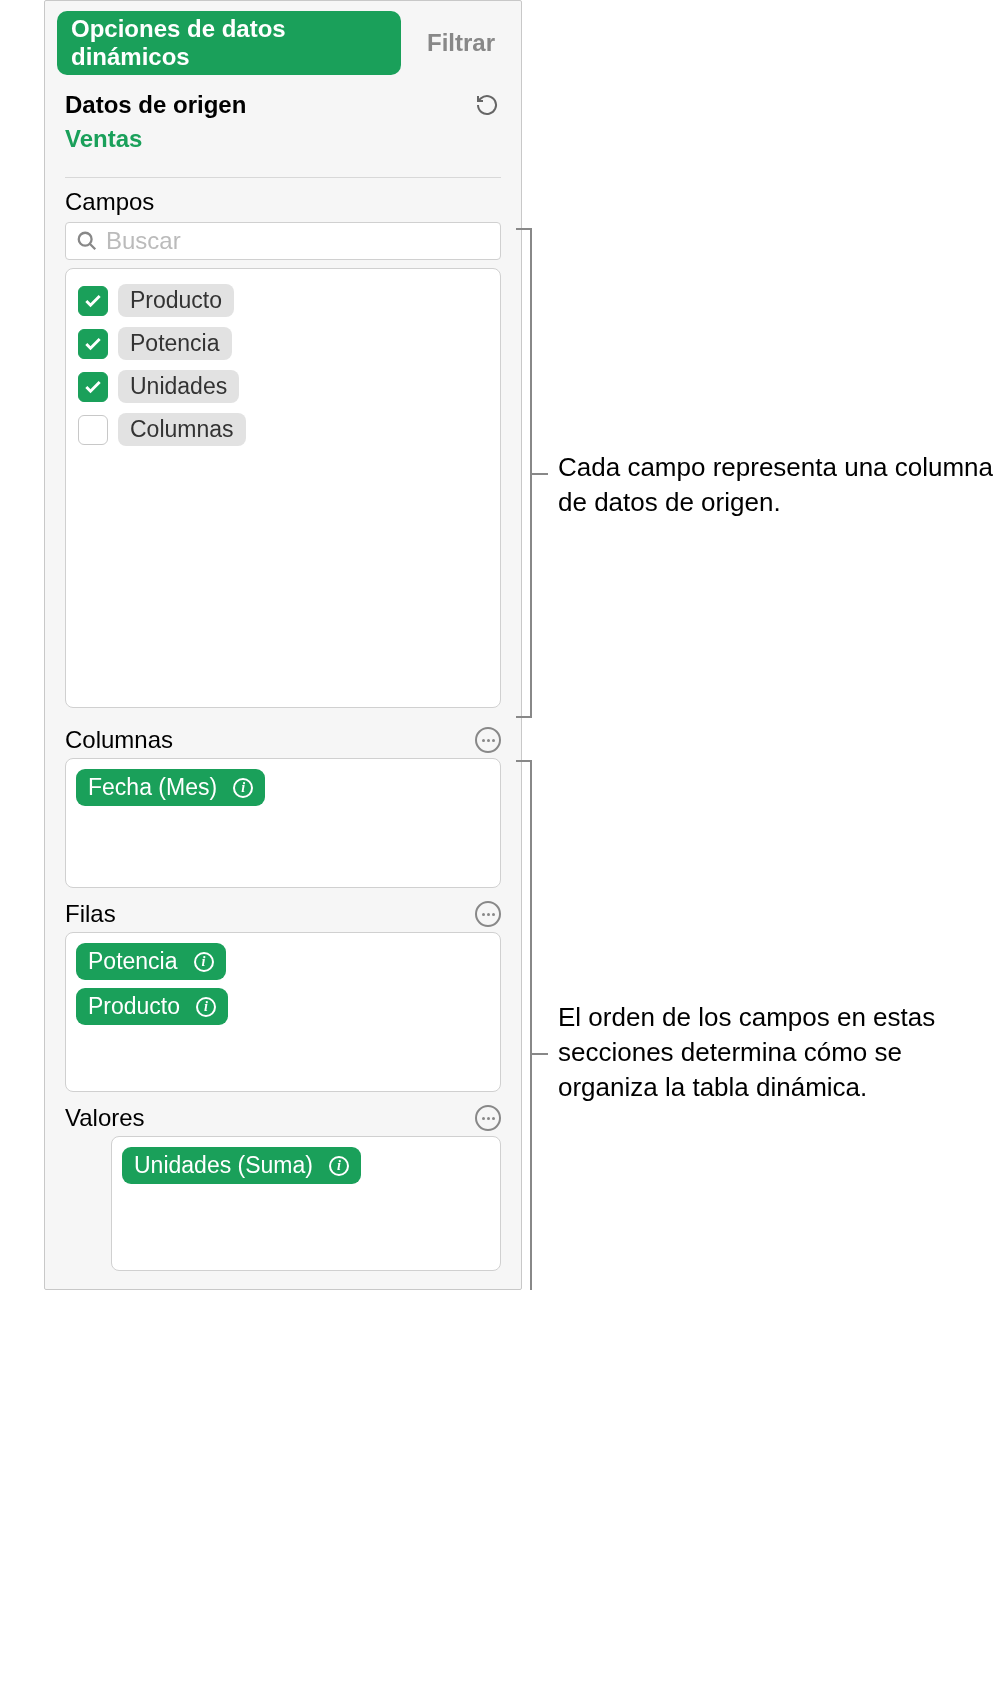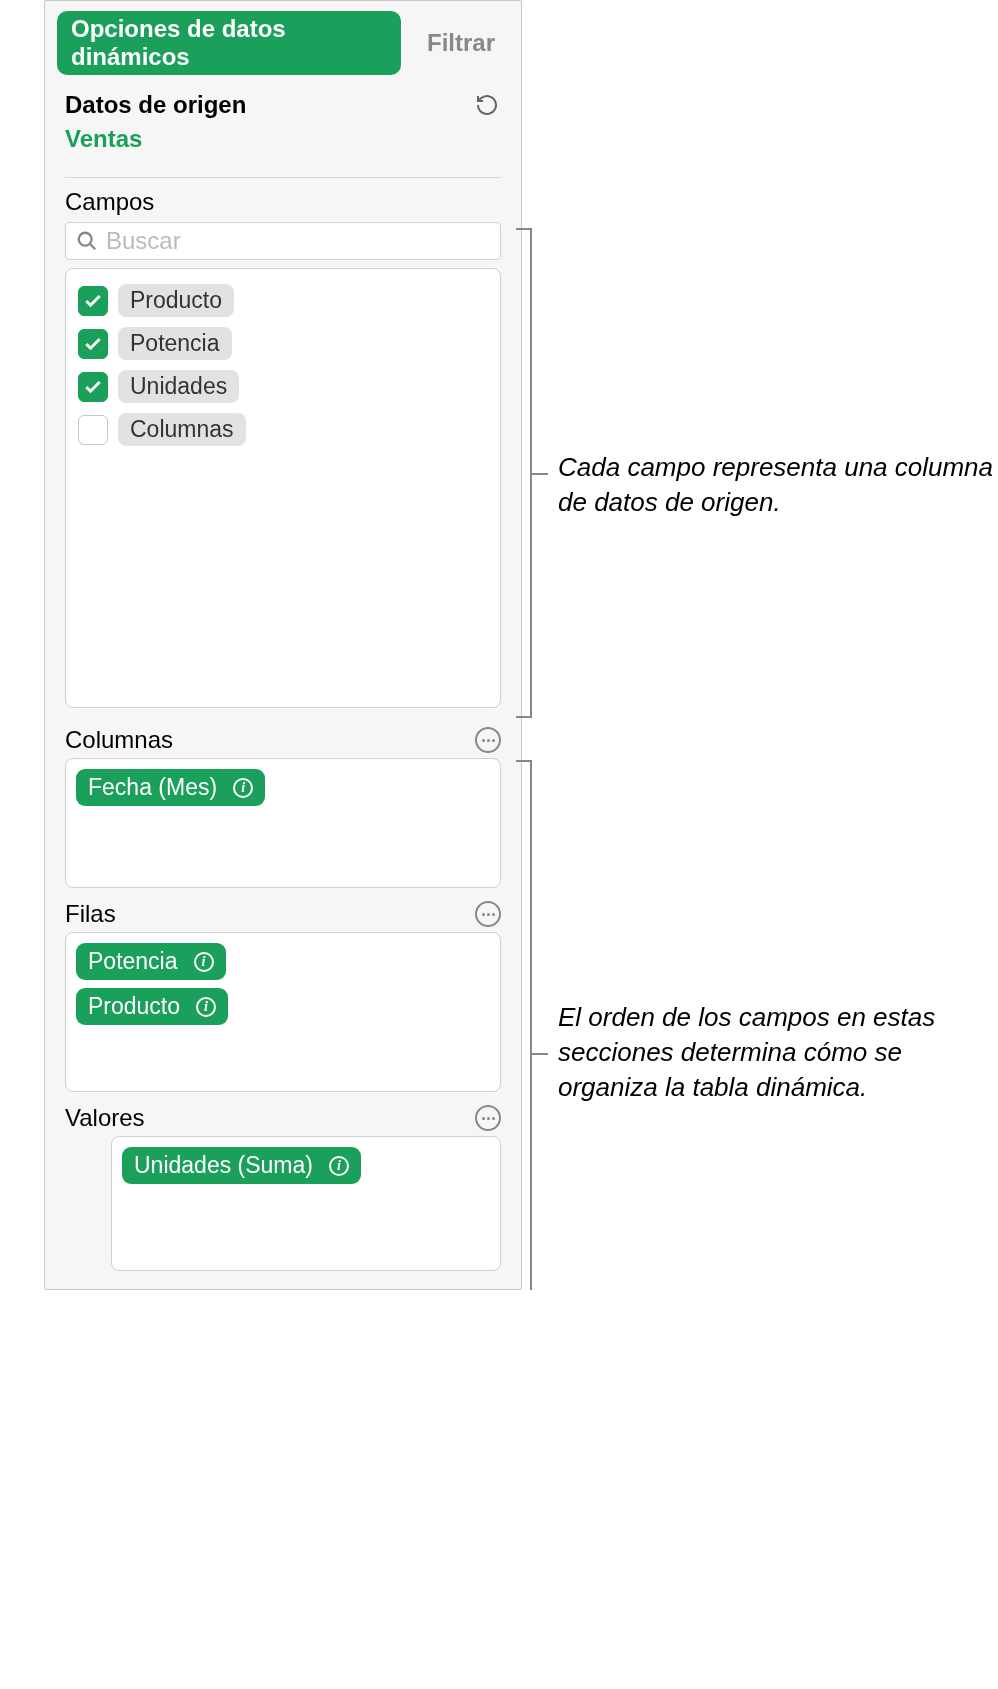--- a/index.html
+++ b/index.html
@@ -158,21 +158,20 @@
     .callouts {
       position: relative;
       flex: 1;
       font-size: 26px;
       color: #000;
     }
     .callout {
       position: absolute;
       max-width: 480px;
       line-height: 1.35;
-      font-style: italic;
     }
     .bracket {
       position: absolute;
       border-right: 2px solid #888;
     }
     .bracket::before, .bracket::after {
       content: '';
       position: absolute;
       right: 0;
       width: 14px;

